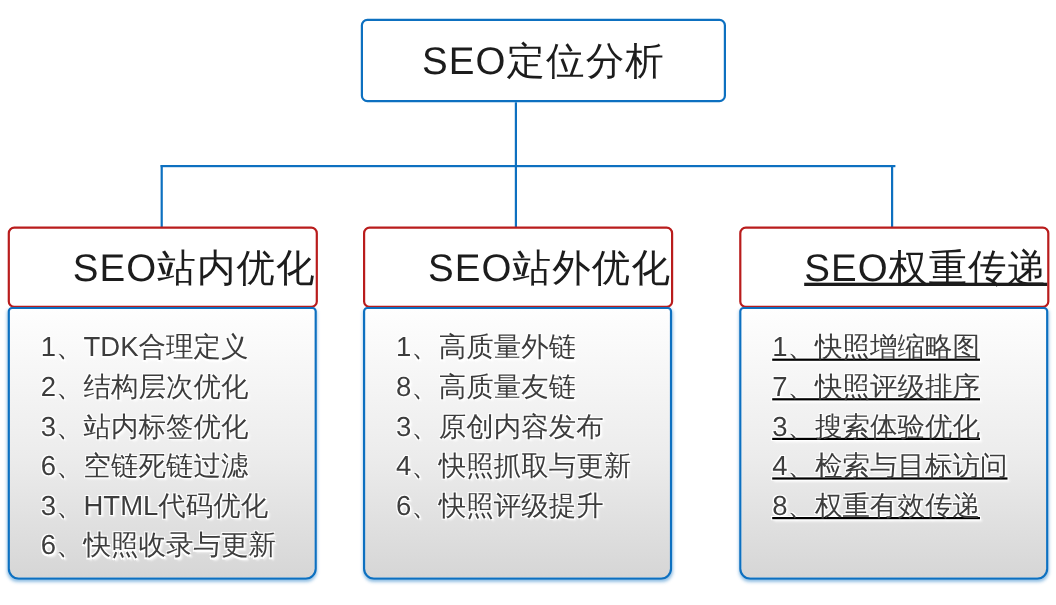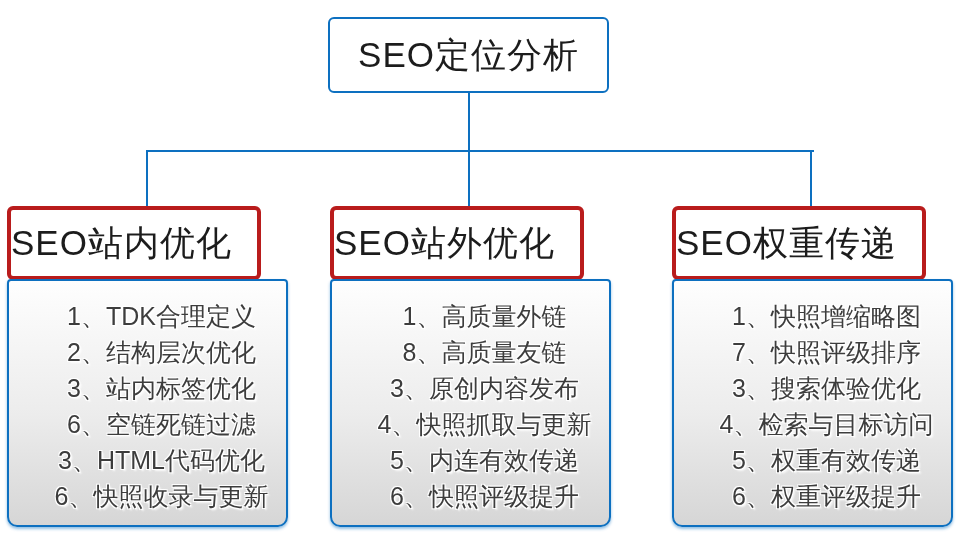--- a/index.html
+++ b/index.html
@@ -11,66 +11,65 @@
     font-family: "Liberation Sans", "DejaVu Sans", sans-serif;
     overflow: hidden;
   }
   .abs { position: absolute; box-sizing: border-box; }
 
   
   .line { background: #0d70c0; z-index: 1; }
 
   
   .root-box {
-    left: 328px; top: 17px; width: 281px; height: 76px;
+    left: 328px; top: 17px; width: 332px; height: 76px;
     background: #ffffff;
     border: 2px solid #0d70c0;
     border-radius: 6px;
     display: flex; align-items: center; justify-content: center;
     font-size: 35px; color: #1c1c1c;
     z-index: 2;
     letter-spacing: 1px;
   }
 
   
   .branch-header {
-    top: 206px; width: 254px; height: 74px;
+    top: 206px; width: 282px; height: 74px;
     background: #ffffff;
-    border: 4px solid #b91c1c;
+    border: 2px solid #b91c1c;
     border-radius: 6px;
-    display: flex; align-items: center; justify-content: flex-start;
+    display: flex; align-items: center; justify-content: flex-end;
     font-size: 35px; color: #1c1c1c;
     z-index: 2;
     letter-spacing: 1px;
   }
 
   
   .branch-list {
     top: 279px; width: 281px; height: 248px;
     border: 2px solid #0d70c0;
     border-radius: 4px 4px 10px 10px;
     background: linear-gradient(180deg, #fefefe 0%, #ececec 55%, #d6d6d6 100%);
     box-shadow: 0 2px 3px rgba(13,112,192,0.45);
     padding: 17px 0 0 28px;
     z-index: 2;
-    text-align: center;
   }
   .list-item {
     font-size: 25px;
     line-height: 36px;
     color: #3d3d3d;
     white-space: nowrap;
     text-shadow: 1px 1px 0 #ffffff, -1px -1px 0 #ffffff,
                  1px -1px 0 #ffffff, -1px 1px 0 #ffffff,
                  2px 2px 2px rgba(255,255,255,0.9);
   }
 
   .col-0 { left: 7px; }
   .col-1 { left: 330px; }
-  .col-2 { left: 672px; }
+  .col-2 { left: 672px; text-decoration: underline; }
 </style>
 </head>
 <body>
 
 <div class="canvas">
 
   <div class="abs line" style="left:468px; top:93px;  width:2px;   height:58px;"></div>
   <div class="abs line" style="left:146px; top:150px; width:668px; height:2px;"></div>
   <div class="abs line" style="left:146px; top:150px; width:2px;   height:57px;"></div>
   <div class="abs line" style="left:468px; top:150px; width:2px;   height:57px;"></div>
@@ -93,29 +92,27 @@
   </div>
 
   <div class="abs branch-header col-1">
     <span>SEO站外优化</span>
   </div>
   <div class="abs branch-list col-1">
     <div class="list-item">1、高质量外链</div>
     <div class="list-item">8、高质量友链</div>
     <div class="list-item">3、原创内容发布</div>
     <div class="list-item">4、快照抓取与更新</div>
-    <div class="list-item">5、内连有效传递</div>
     <div class="list-item">6、快照评级提升</div>
   </div>
 
   <div class="abs branch-header col-2">
     <span>SEO权重传递</span>
   </div>
   <div class="abs branch-list col-2">
     <div class="list-item">1、快照增缩略图</div>
     <div class="list-item">7、快照评级排序</div>
     <div class="list-item">3、搜索体验优化</div>
     <div class="list-item">4、检索与目标访问</div>
-    <div class="list-item">5、权重有效传递</div>
-    <div class="list-item">6、权重评级提升</div>
+    <div class="list-item">8、权重有效传递</div>
   </div>
 
 </div>
 
 </body></html>

